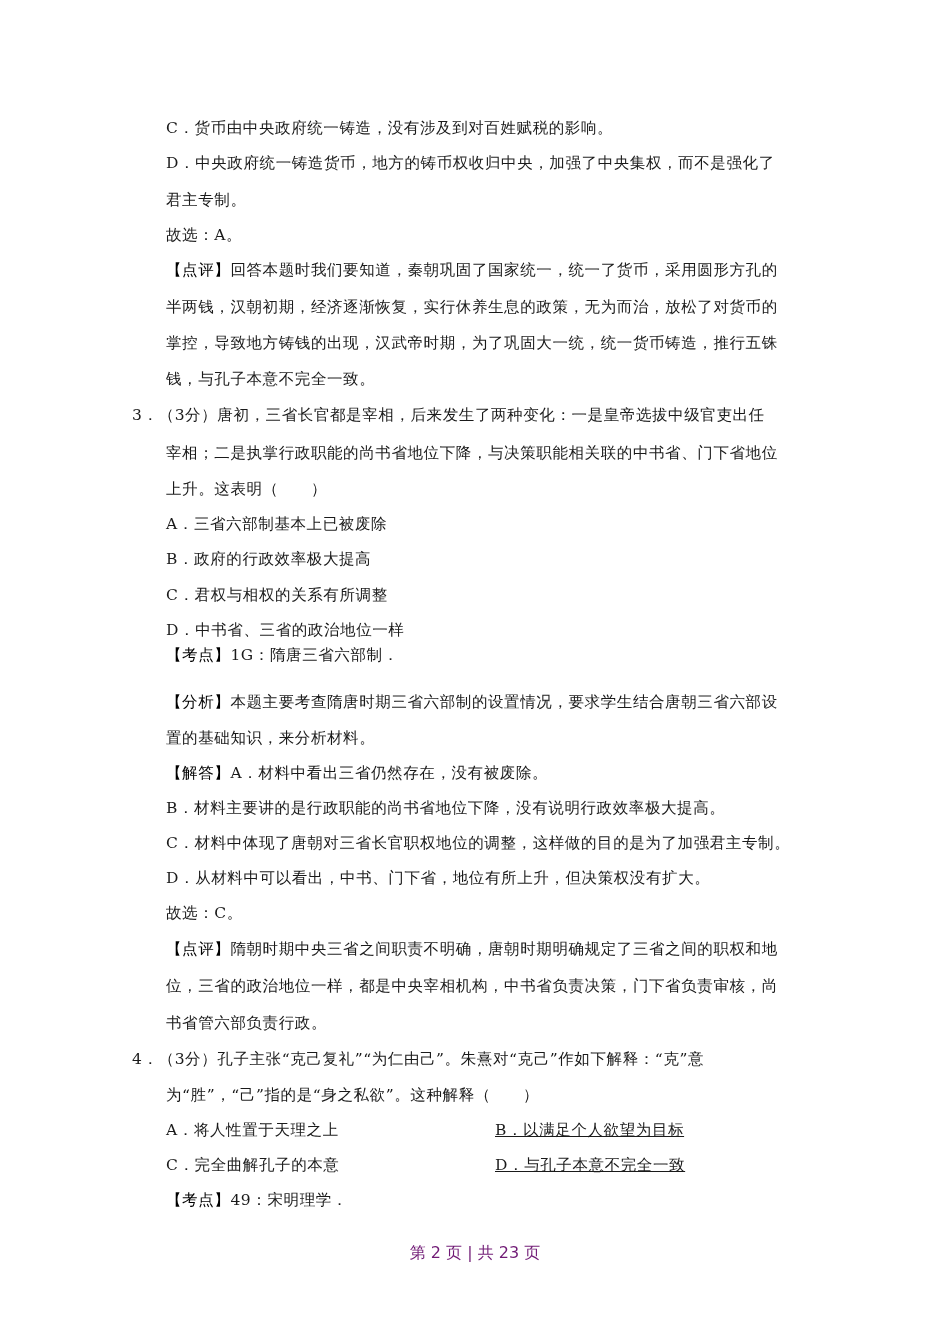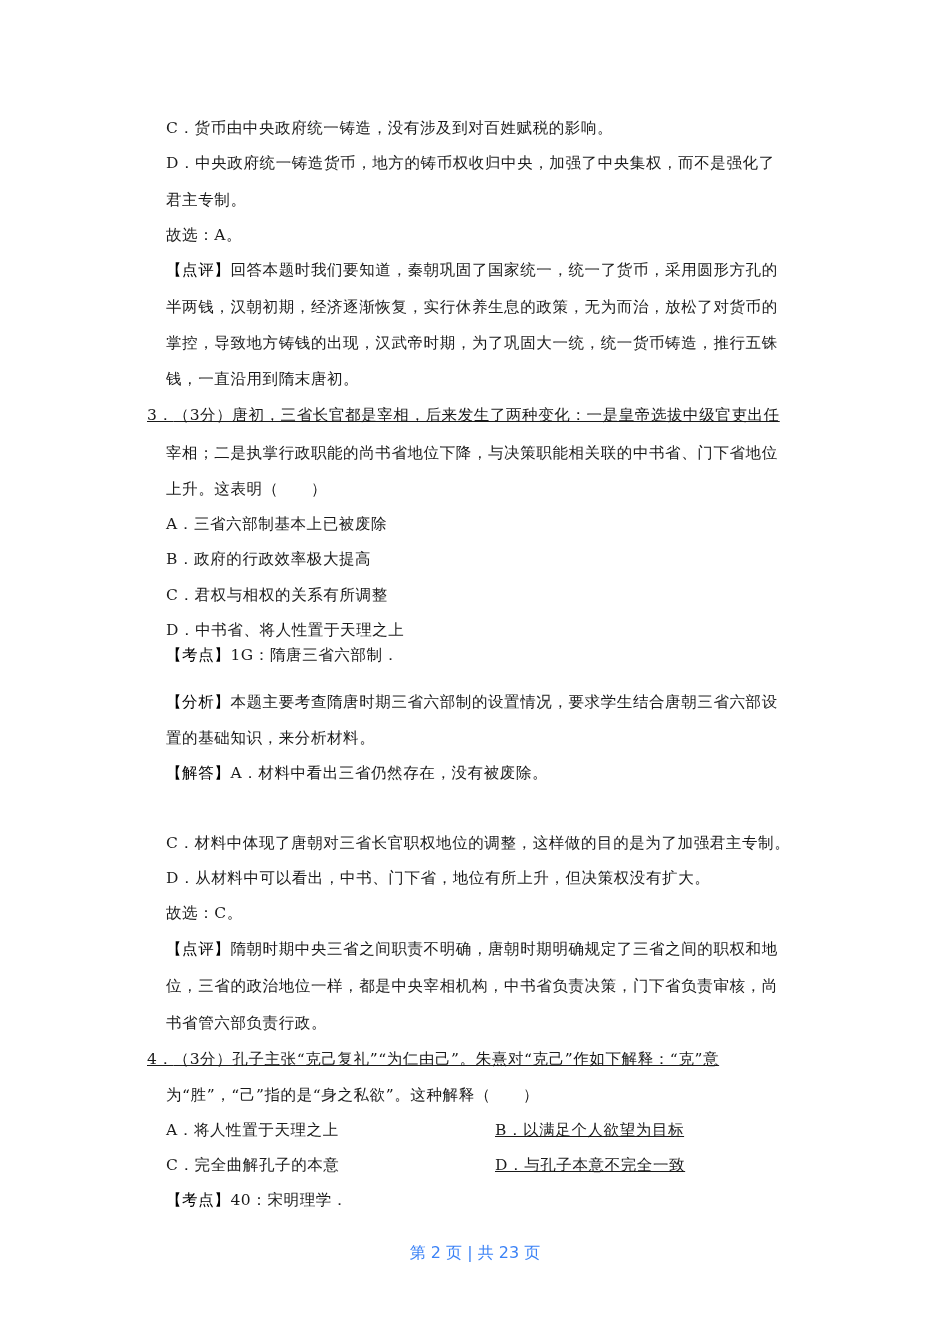--- a/index.html
+++ b/index.html
@@ -1,63 +1,64 @@
 <!DOCTYPE html>
 <html><head>
 <meta charset="utf-8">
 <style>
   html, body { margin: 0; padding: 0; background: #ffffff; }
   body { width: 950px; height: 1344px; position: relative; overflow: hidden;
          font-family: "DejaVu Serif", "Liberation Serif", serif; color: #1a1a1a; }
   .page { position: absolute; left: 0; top: 0; width: 950px; height: 1344px; }
   .line { position: absolute; left: 166px; width: 640px; font-size: 15.5px; line-height: 20px;
           white-space: nowrap; letter-spacing: 0.6px; }
-  .qnum { left: 147px; text-decoration: underline; }
+  .qnum { left: 132px; }
   .tag { color: #000000; }
   .optB { position: absolute; left: 495px; text-decoration: underline; }
   .footer { position: absolute; top: 1243px; left: 0; width: 950px; text-align: center;
-            font-family: "DejaVu Sans", "Liberation Sans", sans-serif; font-size: 16px; color: #3b82f6; }
+            font-family: "DejaVu Sans", "Liberation Sans", sans-serif; font-size: 16px; color: #701a75; }
 </style>
 </head>
 <body>
 
 <div class="page">
   <div class="line" style="top:118px">C．货币由中央政府统一铸造，没有涉及到对百姓赋税的影响。</div>
   <div class="line" style="top:153px">D．中央政府统一铸造货币，地方的铸币权收归中央，加强了中央集权，而不是强化了</div>
   <div class="line" style="top:190px">君主专制。</div>
   <div class="line" style="top:225px">故选：A。</div>
   <div class="line" style="top:260px"><span class="tag">【点评】</span><span>回答本题时我们要知道，秦朝巩固了国家统一，统一了货币，采用圆形方孔的</span></div>
   <div class="line" style="top:297px">半两钱，汉朝初期，经济逐渐恢复，实行休养生息的政策，无为而治，放松了对货币的</div>
   <div class="line" style="top:333px">掌控，导致地方铸钱的出现，汉武帝时期，为了巩固大一统，统一货币铸造，推行五铢</div>
-  <div class="line" style="top:369px">钱，一直沿用到隋末唐初。</div>
+  <div class="line" style="top:369px">钱，与孔子本意不完全一致。</div>
 
   <div class="line qnum" style="top:405px"><span>3．</span><span>（3分）唐初，三省长官都是宰相，后来发生了两种变化：一是皇帝选拔中级官吏出任</span></div>
   <div class="line" style="top:443px">宰相；二是执掌行政职能的尚书省地位下降，与决策职能相关联的中书省、门下省地位</div>
   <div class="line" style="top:479px">上升。这表明（　　）</div>
   <div class="line" style="top:514px">A．三省六部制基本上已被废除</div>
   <div class="line" style="top:549px">B．政府的行政效率极大提高</div>
   <div class="line" style="top:585px">C．君权与相权的关系有所调整</div>
-  <div class="line" style="top:620px">D．中书省、将人性置于天理之上</div>
+  <div class="line" style="top:620px">D．中书省、三省的政治地位一样</div>
   <div class="line" style="top:645px"><span class="tag">【考点】</span><span>1G：隋唐三省六部制．</span></div>
   <div class="line" style="top:692px"><span class="tag">【分析】</span><span>本题主要考查隋唐时期三省六部制的设置情况，要求学生结合唐朝三省六部设</span></div>
   <div class="line" style="top:728px">置的基础知识，来分析材料。</div>
   <div class="line" style="top:763px"><span class="tag">【解答】</span><span>A．材料中看出三省仍然存在，没有被废除。</span></div>
+  <div class="line" style="top:798px">B．材料主要讲的是行政职能的尚书省地位下降，没有说明行政效率极大提高。</div>
   <div class="line" style="top:833px">C．材料中体现了唐朝对三省长官职权地位的调整，这样做的目的是为了加强君主专制。</div>
   <div class="line" style="top:868px">D．从材料中可以看出，中书、门下省，地位有所上升，但决策权没有扩大。</div>
   <div class="line" style="top:903px">故选：C。</div>
   <div class="line" style="top:939px"><span class="tag">【点评】</span><span>隋朝时期中央三省之间职责不明确，唐朝时期明确规定了三省之间的职权和地</span></div>
   <div class="line" style="top:976px">位，三省的政治地位一样，都是中央宰相机构，中书省负责决策，门下省负责审核，尚</div>
   <div class="line" style="top:1013px">书省管六部负责行政。</div>
 
   <div class="line qnum" style="top:1049px"><span>4．</span><span>（3分）孔子主张“克己复礼”“为仁由己”。朱熹对“克己”作如下解释：“克”意</span></div>
   <div class="line" style="top:1085px">为“胜”，“己”指的是“身之私欲”。这种解释（　　）</div>
   <div class="line" style="top:1120px">
     <span>A．将人性置于天理之上</span>
     <span class="optB" style="left:329px">B．以满足个人欲望为目标</span>
   </div>
   <div class="line" style="top:1155px">
     <span>C．完全曲解孔子的本意</span>
     <span class="optB" style="left:329px">D．与孔子本意不完全一致</span>
   </div>
-  <div class="line" style="top:1190px"><span class="tag">【考点】</span><span>40：宋明理学．</span></div>
+  <div class="line" style="top:1190px"><span class="tag">【考点】</span><span>49：宋明理学．</span></div>
 
   <div class="footer">第 2 页 | 共 23 页</div>
 </div>
 
 </body></html>

